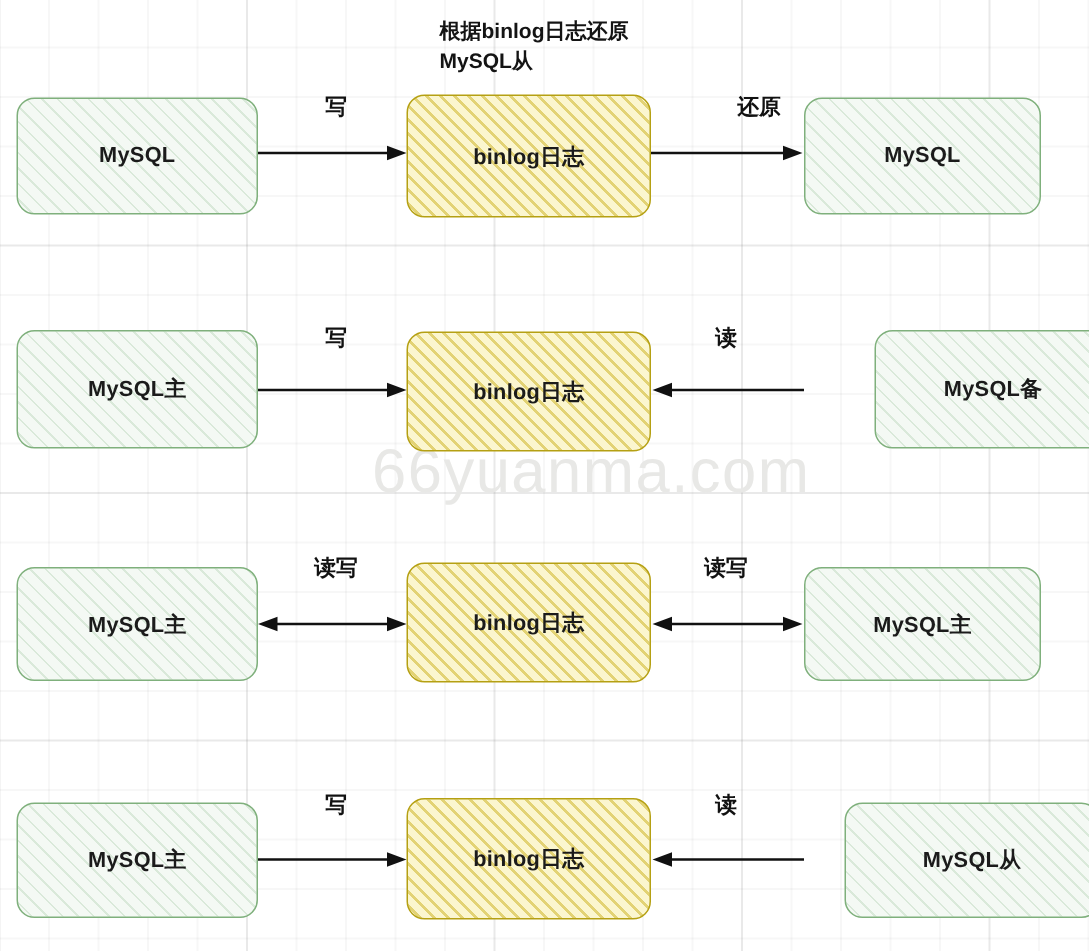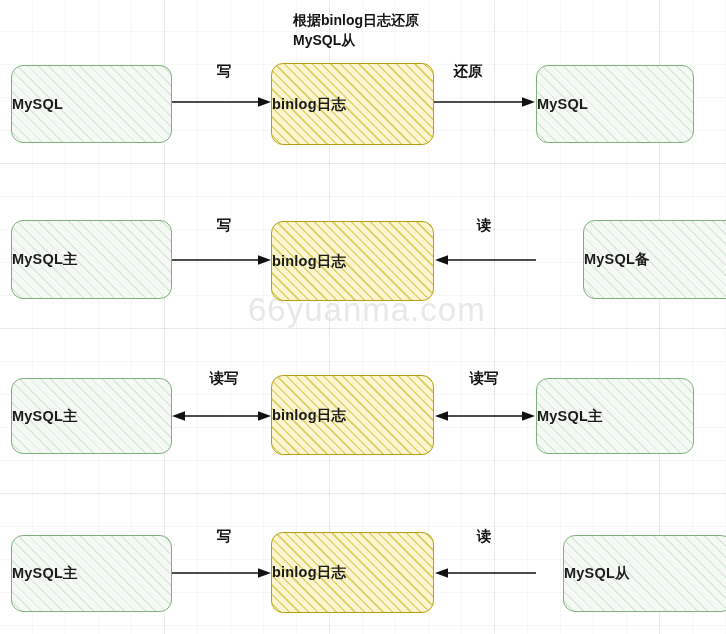--- a/index.html
+++ b/index.html
@@ -30,37 +30,37 @@
       33px 33px,
       33px 33px;
     background-position: -1px -2px, -1px -2px, -1px -2px, -1px -2px;
   }
 
   
   .watermark {
     position: absolute;
     left: 248px;
     top: 291px;
-    font-size: 33px;
+    font-size: 41px;
     letter-spacing: 1px;
     color: #e8e8e6;
     font-family: "Liberation Sans", "DejaVu Sans", sans-serif;
     user-select: none;
     white-space: nowrap;
     z-index: 1;
   }
 
   
   .node {
     position: absolute;
     box-sizing: border-box;
     border-radius: 12px;
     display: flex;
     align-items: center;
-    justify-content: flex-start;
+    justify-content: center;
     z-index: 3;
   }
   .node .node-label {
     font-size: 14.5px;
     font-weight: bold;
     color: #1b1b1b;
     letter-spacing: 0.2px;
     white-space: nowrap;
     position: relative;
     z-index: 2;
@@ -149,21 +149,21 @@
     <line x1="0" y1="8" x2="90" y2="8" stroke="#111111" stroke-width="1.7"></line>
     <polygon points="99,8 86,3.2 86,12.8" fill="#111111"></polygon>
   </svg>
 
   <svg class="arrow-svg" style="left:434px; top:94px; width:102px; height:16px;" viewBox="0 0 102 16">
     <line x1="0" y1="8" x2="92" y2="8" stroke="#111111" stroke-width="1.7"></line>
     <polygon points="101,8 88,3.2 88,12.8" fill="#111111"></polygon>
   </svg>
 
   <div class="edge-label" style="left:224px; top:62px;">写</div>
-  <div class="edge-label" style="left:468px; top:62px;">还原</div>
+  <div class="edge-label" style="left:506px; top:62px;">还原</div>
 
   <div class="node green" style="left:11px; top:220px; width:161px; height:79px;">
     <span class="node-label">MySQL主</span>
   </div>
 
   <div class="node yellow" style="left:271px; top:221px; width:163px; height:80px;">
     <span class="node-label">binlog日志</span>
   </div>
 
   <div class="node green" style="left:536px; top:220px; width:158px; height:79px;margin-left:47px;">

